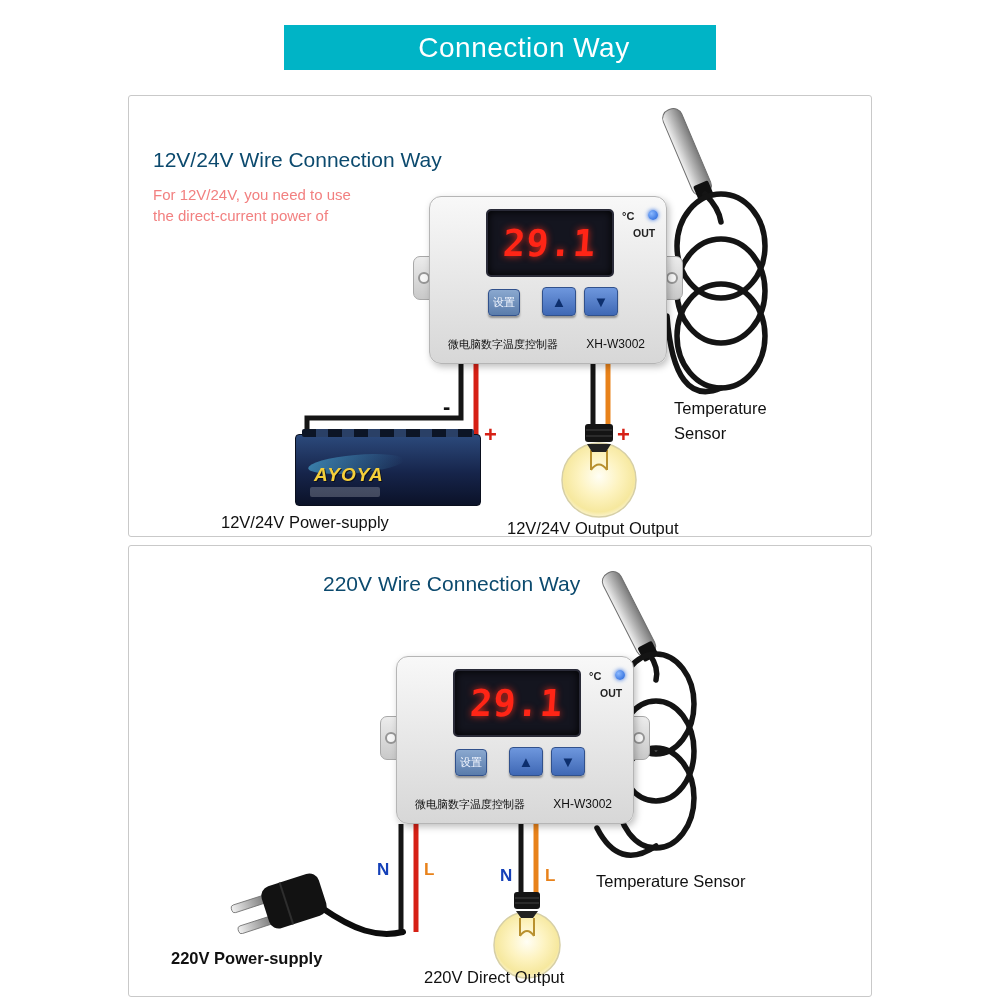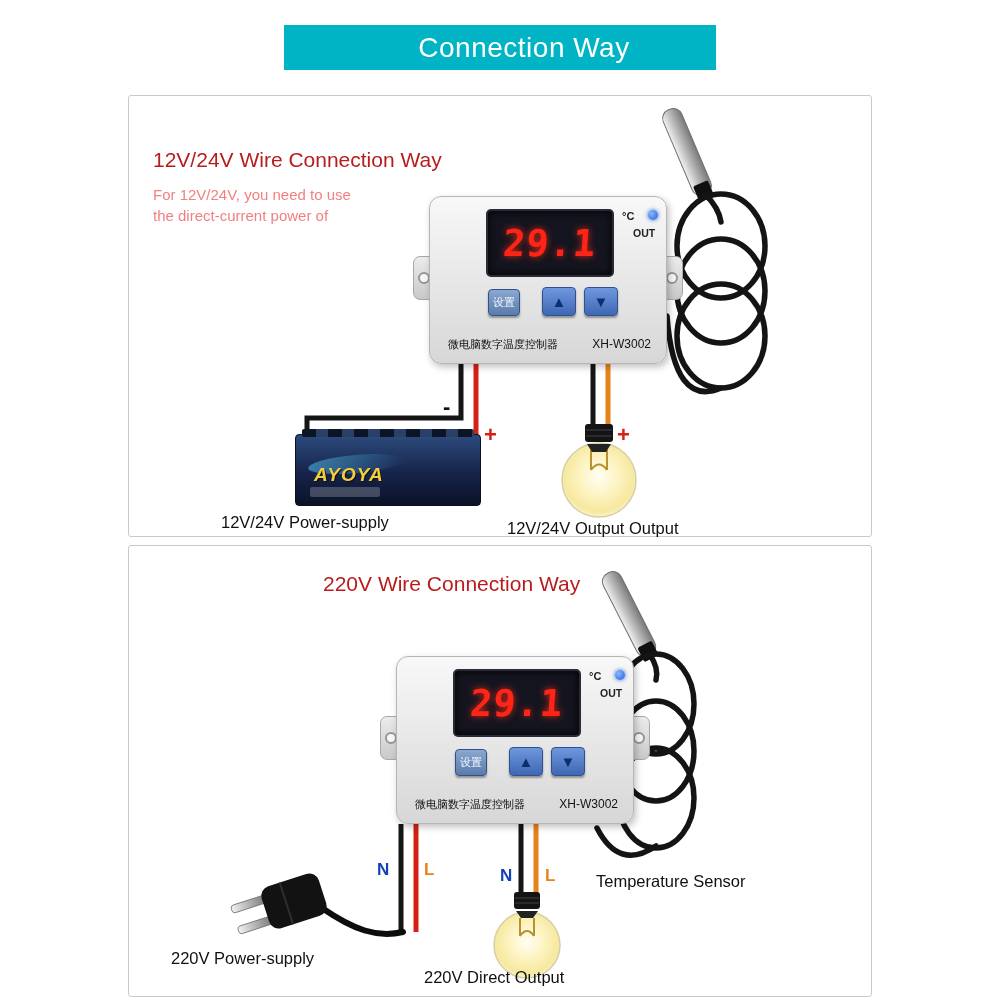--- a/index.html
+++ b/index.html
@@ -7,21 +7,21 @@
 
   
   .banner{position:absolute;left:50%;transform:translateX(-50%);top:25px;width:384px;height:45px;
     background:#00b4c6;display:flex;align-items:center;justify-content:center;padding-left:48px;}
   .banner span{color:#ffffff;font-size:28px;letter-spacing:.5px;}
 
   
   .panel{position:absolute;left:128px;width:742px;background:#ffffff;border:1px solid #c9c9c9;border-radius:3px;}
   #panel-dc{top:95px;height:440px;}
   #panel-ac{top:545px;height:450px;}
-  .panel-title{position:absolute;font-size:21px;color:#b91c1c;white-space:nowrap;}
+  .panel-title{position:absolute;font-size:21px;color:#0c4a6e;white-space:nowrap;}
   #panel-dc .panel-title{left:24px;top:52px;}
   #panel-ac .panel-title{left:175px;top:26px;margin-left:19px;}
   .note{position:absolute;left:24px;top:88px;font-size:15px;line-height:21px;color:#f28080;}
   .note span{display:block;}
 
   .wires-svg{position:absolute;inset:0;width:100%;height:100%;z-index:1;}
 
   
   .lbl{position:absolute;font-size:16.5px;color:#111;z-index:3;white-space:nowrap;}
   .lbl.center{text-align:left;}
@@ -51,21 +51,21 @@
     background:radial-gradient(circle at 35% 35%,#8ab8ff,#1e5fd6);box-shadow:0 0 4px #2a6ae0;}
   .out{position:absolute;left:203px;top:30px;font-size:10.5px;font-weight:bold;color:#222;}
   .btn{position:absolute;display:flex;align-items:center;justify-content:center;border-radius:4px;
     box-shadow:0 2px 2px rgba(0,0,0,.35);border:1px solid #31518c;}
   .btn-set{left:58px;top:92px;width:30px;height:25px;background:linear-gradient(180deg,#8aa8cf,#5a7cab);
     color:#f2f6ff;font-size:11px;}
   .btn-up{left:112px;top:90px;width:32px;height:27px;background:linear-gradient(180deg,#6e97dd,#3f68b5);
     color:#0d2f6e;font-size:15px;}
   .btn-down{left:154px;top:90px;width:32px;height:27px;background:linear-gradient(180deg,#6e97dd,#3f68b5);
     color:#0d2f6e;font-size:15px;}
-  .ctrl-caption{position:absolute;left:18px;right:15px;bottom:11px;display:flex;justify-content:space-between;
+  .ctrl-caption{position:absolute;left:18px;right:21px;bottom:11px;display:flex;justify-content:space-between;
     align-items:baseline;font-size:11px;color:#111;white-space:nowrap;}
   .ctrl-caption .model{font-size:12px;}
 
   
   .battery{position:absolute;left:166px;top:338px;width:184px;height:70px;z-index:2;
     background:linear-gradient(180deg,#2c4a7c,#16244a 55%,#0b1228);border:1px solid #0a0f1e;border-radius:4px;}
   .battery .caps{position:absolute;left:6px;right:6px;top:-6px;height:8px;border-radius:2px;
     background:repeating-linear-gradient(90deg,#0c1526 0 14px,#2a4066 14px 26px);}
   .battery .swoosh{position:absolute;left:12px;top:20px;width:96px;height:18px;border-radius:50%;
     background:linear-gradient(90deg,#53c3f0,rgba(83,195,240,0));opacity:.55;transform:rotate(-5deg);}
@@ -170,20 +170,24 @@
     <div class="brand">AYOYA</div>
     <div class="sticker"></div>
   </div>
 
   <div class="polarity minus" style="left:314px;top:300px;">-</div>
   <div class="polarity plus" style="left:355px;top:328px;">+</div>
   <div class="polarity plus" style="left:488px;top:328px;">+</div>
 
   <div class="lbl center" style="left:92px;top:417px;width:230px;">12V/24V Power-supply</div>
   <div class="lbl center" style="left:378px;top:423px;width:210px;">12V/24V Output Output</div>
+  <div class="lbl" style="left:545px;top:300px;line-height:25px;">
+    <span style="display:block;">Temperature</span>
+    <span style="display:block;">Sensor</span>
+  </div>
 </div>
 
 <div class="panel" id="panel-ac">
 
   <svg class="wires-svg" viewBox="0 0 742 450">
     <defs>
       <linearGradient id="metal2" x1="0" y1="0" x2="1" y2="0">
         <stop offset="0" stop-color="#f2f2f2"></stop>
           <stop offset="0.45" stop-color="#b9b9b9"></stop>
           <stop offset="1" stop-color="#787878"></stop>
@@ -266,16 +270,16 @@
         <span class="model">XH-W3002</span>
       </div>
     </div>
   </div>
 
   <div class="nl n" style="left:248px;top:314px;">N</div>
   <div class="nl l" style="left:295px;top:314px;">L</div>
   <div class="nl n" style="left:371px;top:320px;">N</div>
   <div class="nl l" style="left:416px;top:320px;">L</div>
 
-  <div class="lbl center" style="left:42px;top:403px;width:230px;">220V Power-supply</div>
+  <div class="lbl center" style="left:42px;top:403px;width:230px;font-weight:bold;">220V Power-supply</div>
   <div class="lbl center" style="left:295px;top:422px;width:215px;">220V Direct Output</div>
   <div class="lbl" style="left:467px;top:326px;">Temperature Sensor</div>
 </div>
 
 </body></html>

